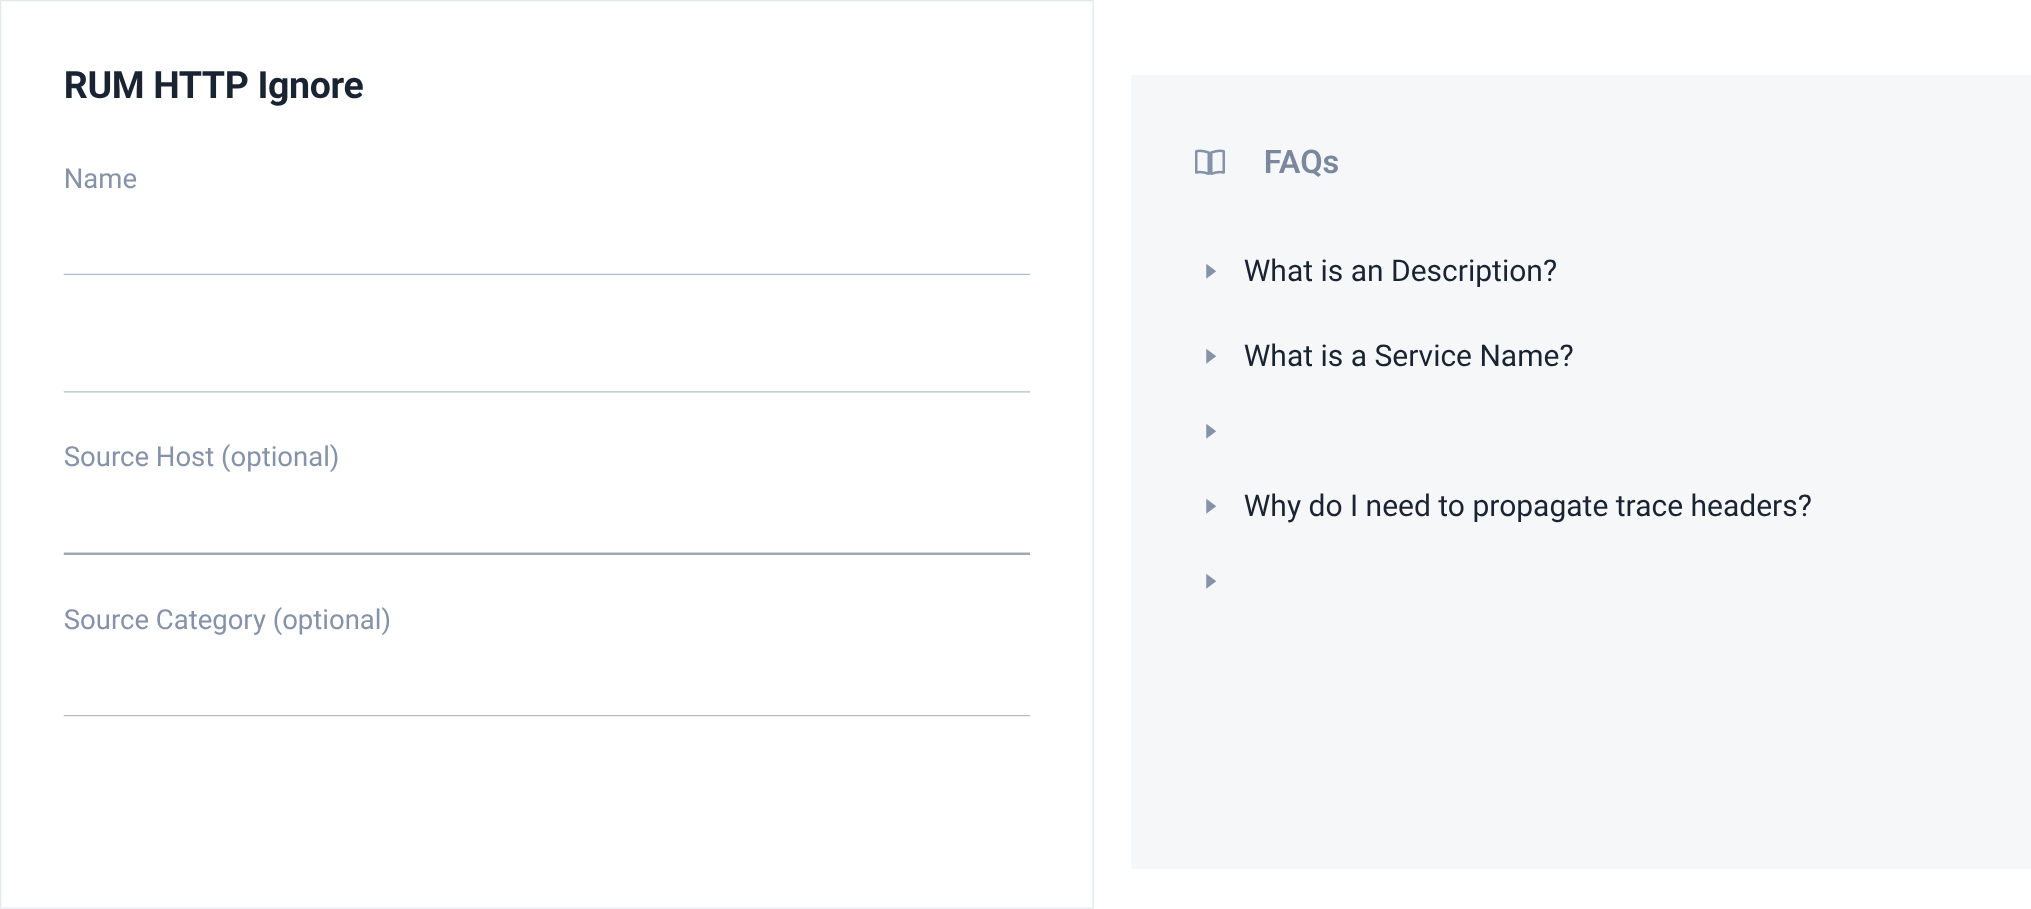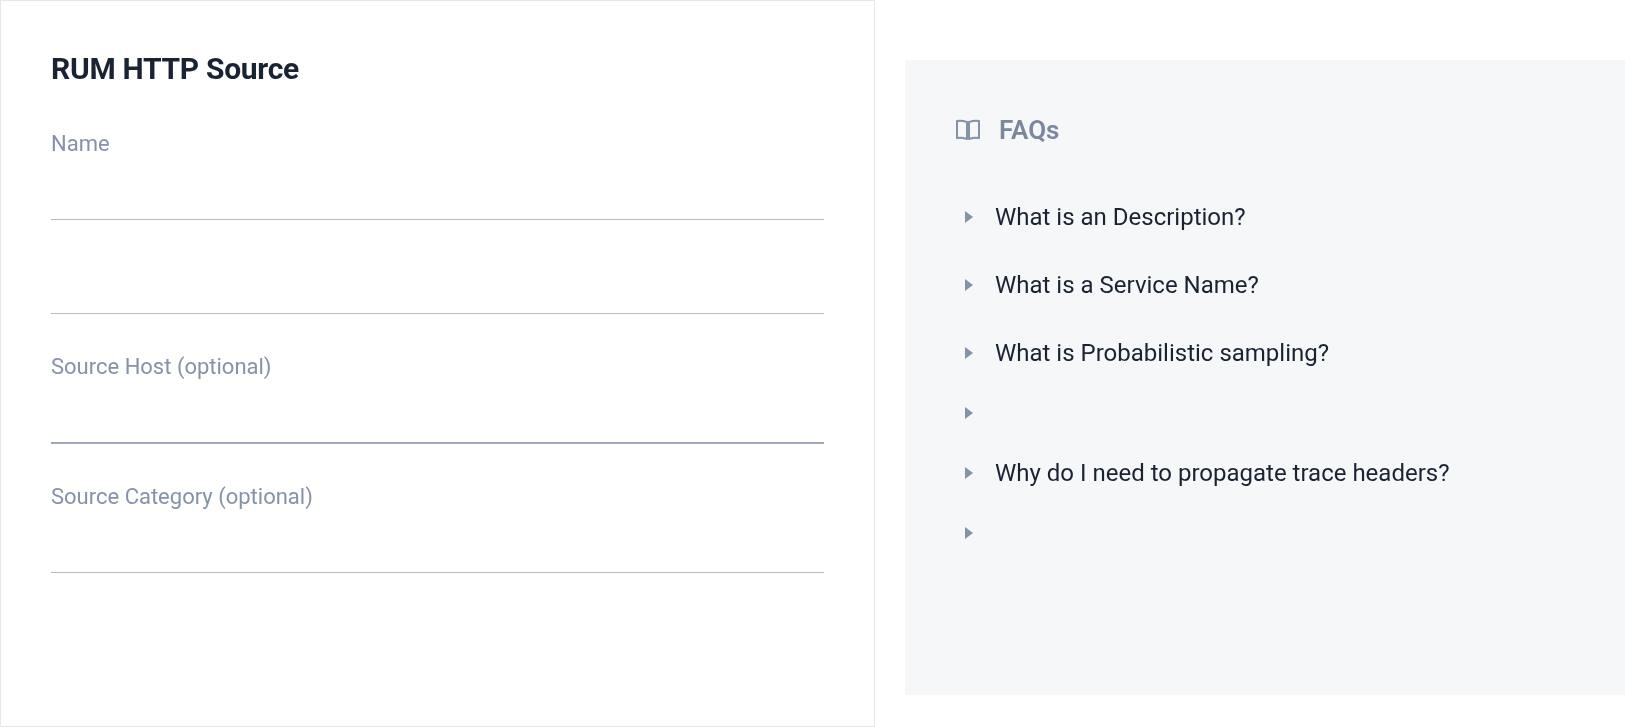--- a/index.html
+++ b/index.html
@@ -50,21 +50,21 @@
     .faqs-panel {
       flex: 1;
       background: #f6f7f9;
       padding: 55px 40px 40px 50px;
       margin-top: 60px;
       height: 635px;
     }
     .faqs-header {
       display: flex;
       align-items: center;
-      gap: 18px;
+      gap: 30px;
       margin-bottom: 38px;
     }
     .faqs-title {
       font-size: 26px;
       font-weight: 600;
       color: #7b879d;
     }
     .faq-item {
       display: flex;
       align-items: center;
@@ -87,21 +87,21 @@
     }
     .book-icon {
       display: inline-flex;
       flex-shrink: 0;
     }
   </style>
 </head>
 <body>
 
 <div class="form-panel">
-  <h1 class="form-title">RUM HTTP Source</h1>
+  <h1 class="form-title">RUM HTTP Ignore</h1>
 
   <div class="form-field">
     <label class="form-label">Name</label>
     <input class="form-input" type="text" value="" style="">
   </div>
 
   <div class="form-field">
     <input class="form-input" type="text" value="" style="">
   </div>
 
@@ -130,24 +130,20 @@
   <div class="faq-item">
     <span class="chevron-right"></span>
     <span class="faq-question">What is an Description?</span>
   </div>
 
   <div class="faq-item">
     <span class="chevron-right"></span>
     <span class="faq-question">What is a Service Name?</span>
   </div>
 
-  <div class="faq-item">
-    <span class="chevron-right"></span>
-    <span class="faq-question">What is Probabilistic sampling?</span>
-  </div>
 
   <div class="faq-item">
     <span class="chevron-right"></span>
   </div>
 
 
   <div class="faq-item">
     <span class="chevron-right"></span>
     <span class="faq-question">Why do I need to propagate trace headers?</span>
   </div>

